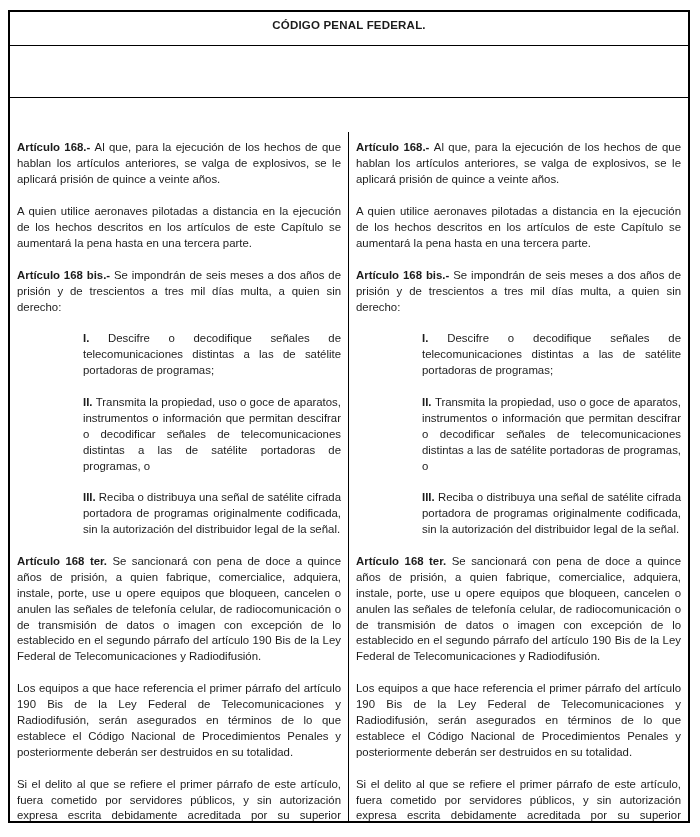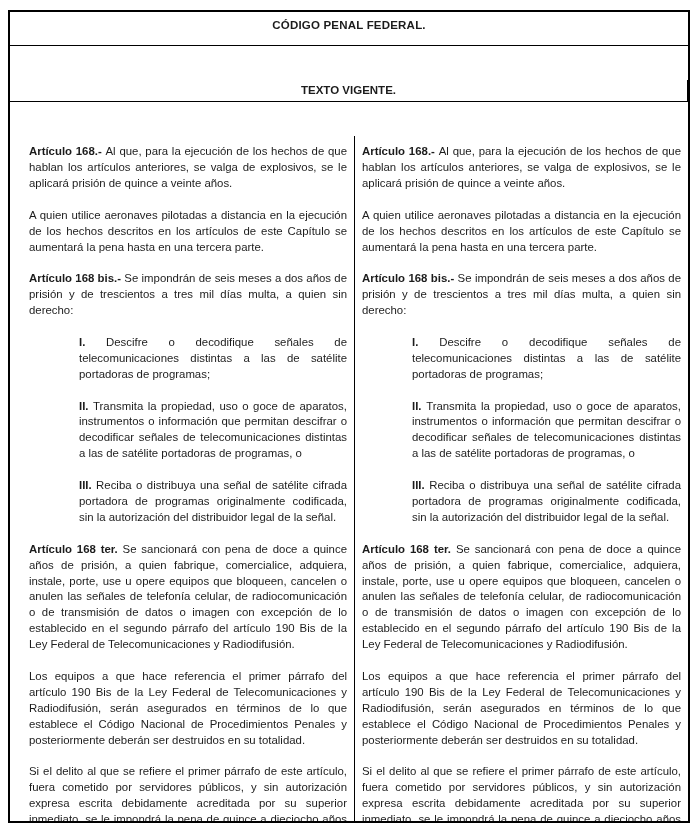--- a/index.html
+++ b/index.html
@@ -51,58 +51,56 @@
     line-height: 21px;
     box-sizing: border-box;
   }
   .header-cell.left {
     border-right: 1.5px solid #000;
   }
   .body-row {
     display: flex;
     flex: 1 1 auto;
     overflow: hidden;
-    padding-left: 12px;
   }
   .body-cell {
     flex: 1 1 50%;
     box-sizing: border-box;
     padding: 4px 7px 4px 7px;
     overflow: hidden;
   }
   .body-cell.left {
     border-right: 1.5px solid #000;
   }
   .para {
     font-size: 11.4px;
     line-height: 15.9px;
     text-align: justify;
     margin: 15.9px 0 0 0;
   }
   .para:first-child {
     margin-top: 4px;
   }
   .para.indent {
-    margin-left: 50px;
+    margin-left: 66px;
   }
   .para.bold {
     font-weight: bold;
   }
   .para b {
     font-weight: bold;
   }
 </style>
 </head>
 <body>
 
 <div class="doc-table">
   <div class="title-row">CÓDIGO PENAL FEDERAL.</div>
 
   <div class="header-row">
-    <div class="header-cell left">TEXTO VIGENTE.</div>
   </div>
 
   <div class="body-row">
     <div class="body-cell left">
         <p class="para"><b>Artículo 168.- </b>Al que, para la ejecución de los hechos de que hablan los artículos anteriores, se valga de explosivos, se le aplicará prisión de quince a veinte años.</p>
         <p class="para">A quien utilice aeronaves pilotadas a distancia en la ejecución de los hechos descritos en los artículos de este Capítulo se aumentará la pena hasta en una tercera parte.</p>
         <p class="para"><b>Artículo 168 bis.- </b>Se impondrán de seis meses a dos años de prisión y de trescientos a tres mil días multa, a quien sin derecho:</p>
         <p class="para indent"><b>I. </b>Descifre o decodifique señales de telecomunicaciones distintas a las de satélite portadoras de programas;</p>
         <p class="para indent"><b>II. </b>Transmita la propiedad, uso o goce de aparatos, instrumentos o información que permitan descifrar o decodificar señales de telecomunicaciones distintas a las de satélite portadoras de programas, o</p>
         <p class="para indent"><b>III. </b>Reciba o distribuya una señal de satélite cifrada portadora de programas originalmente codificada, sin la autorización del distribuidor legal de la señal.</p>

